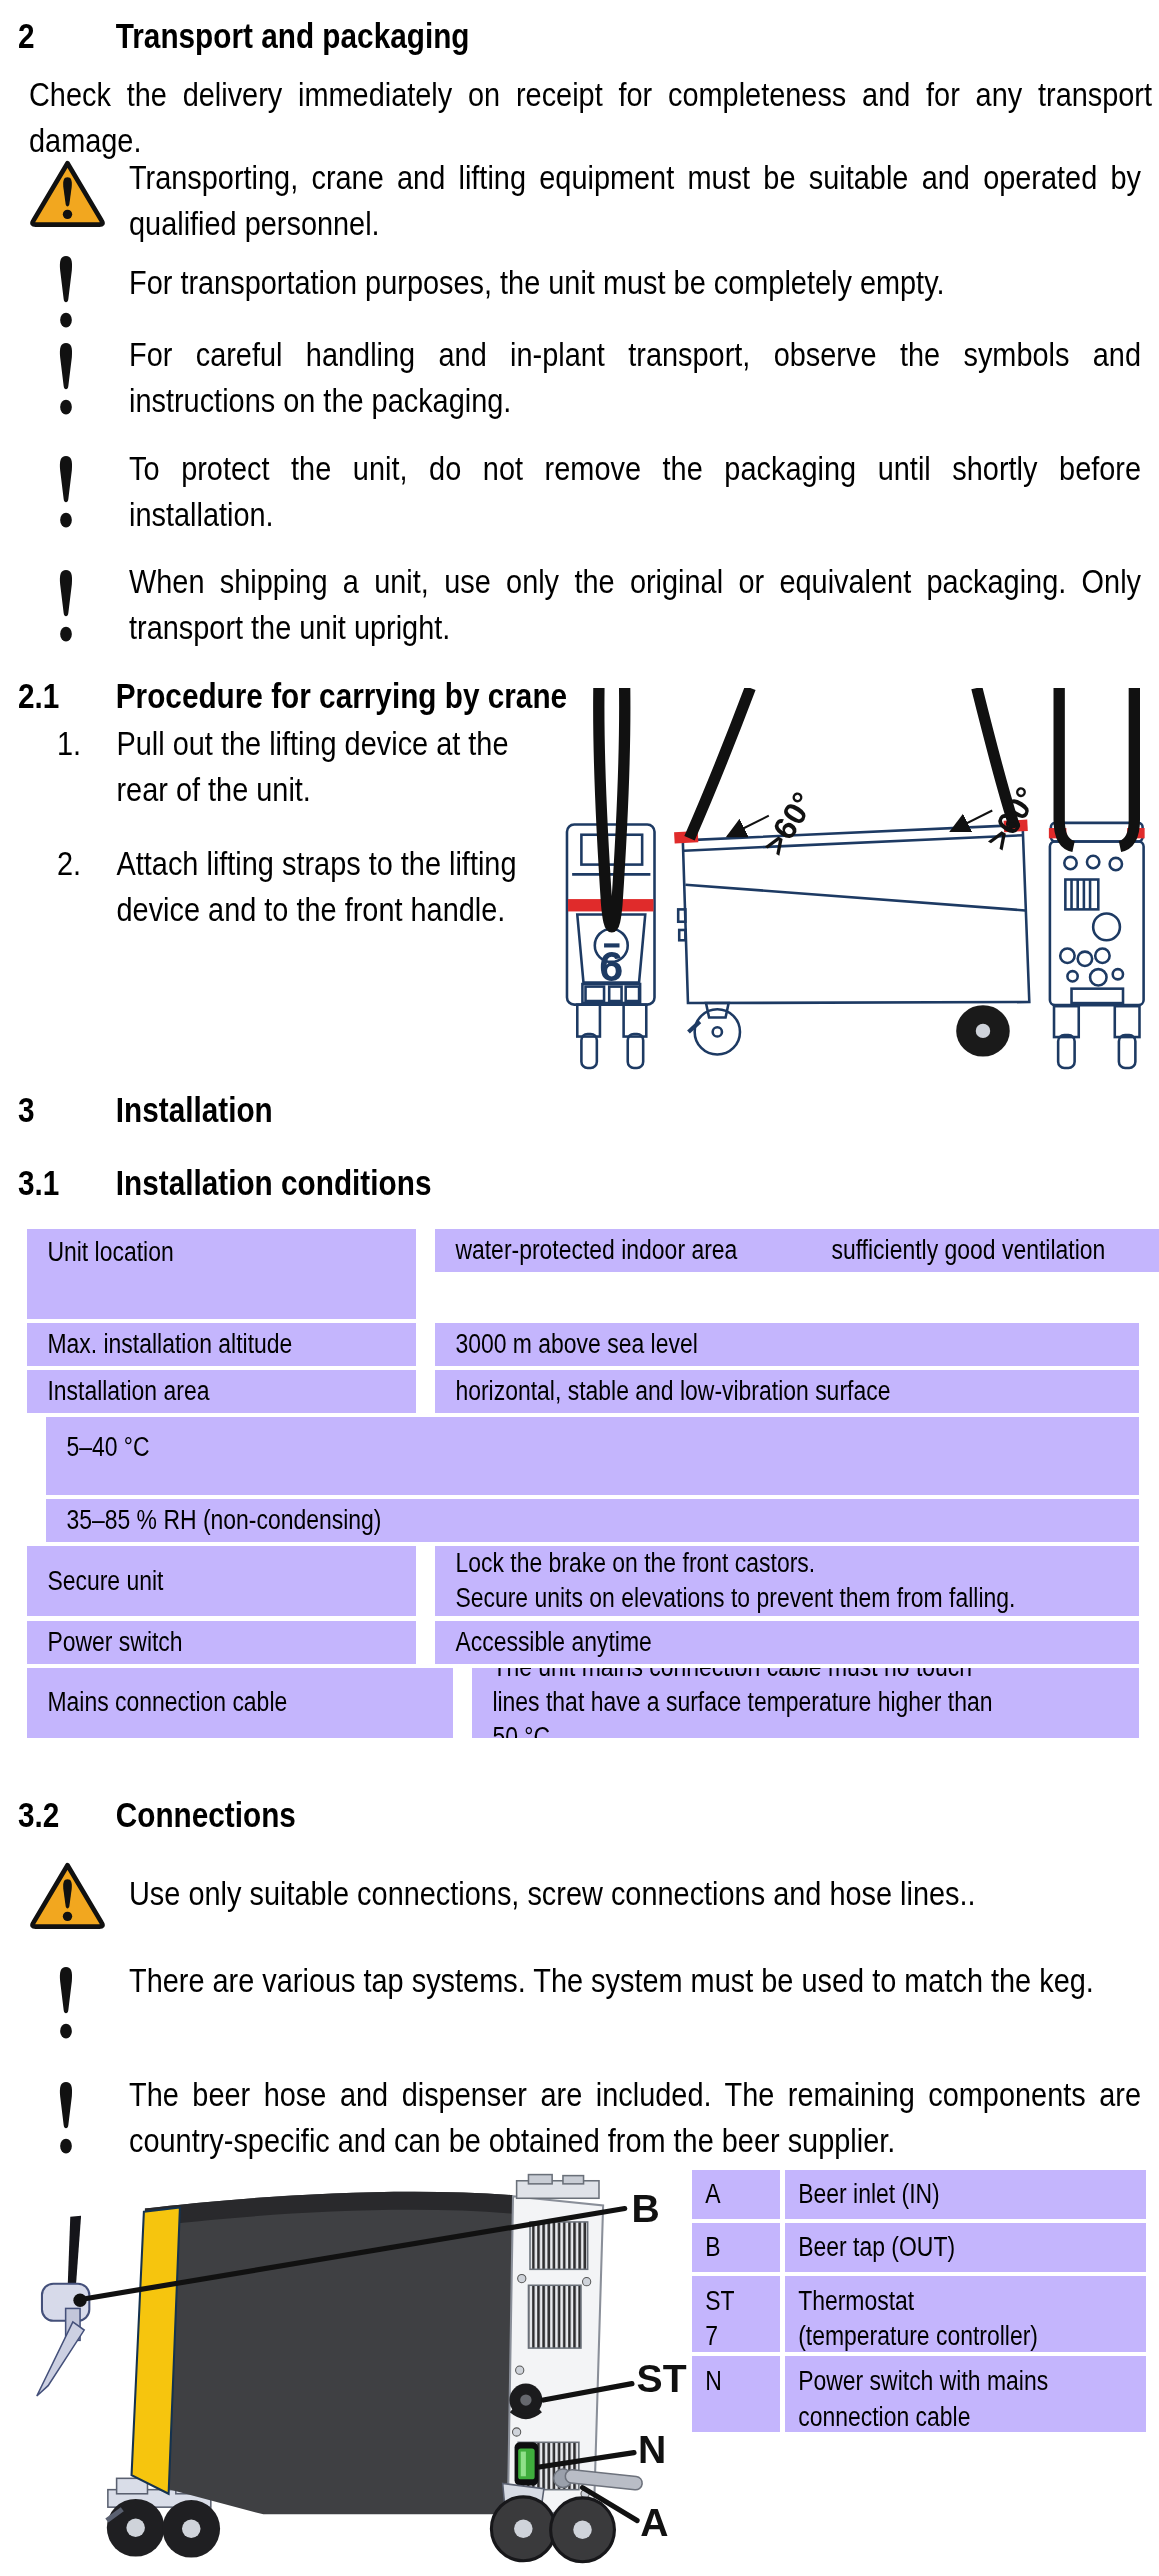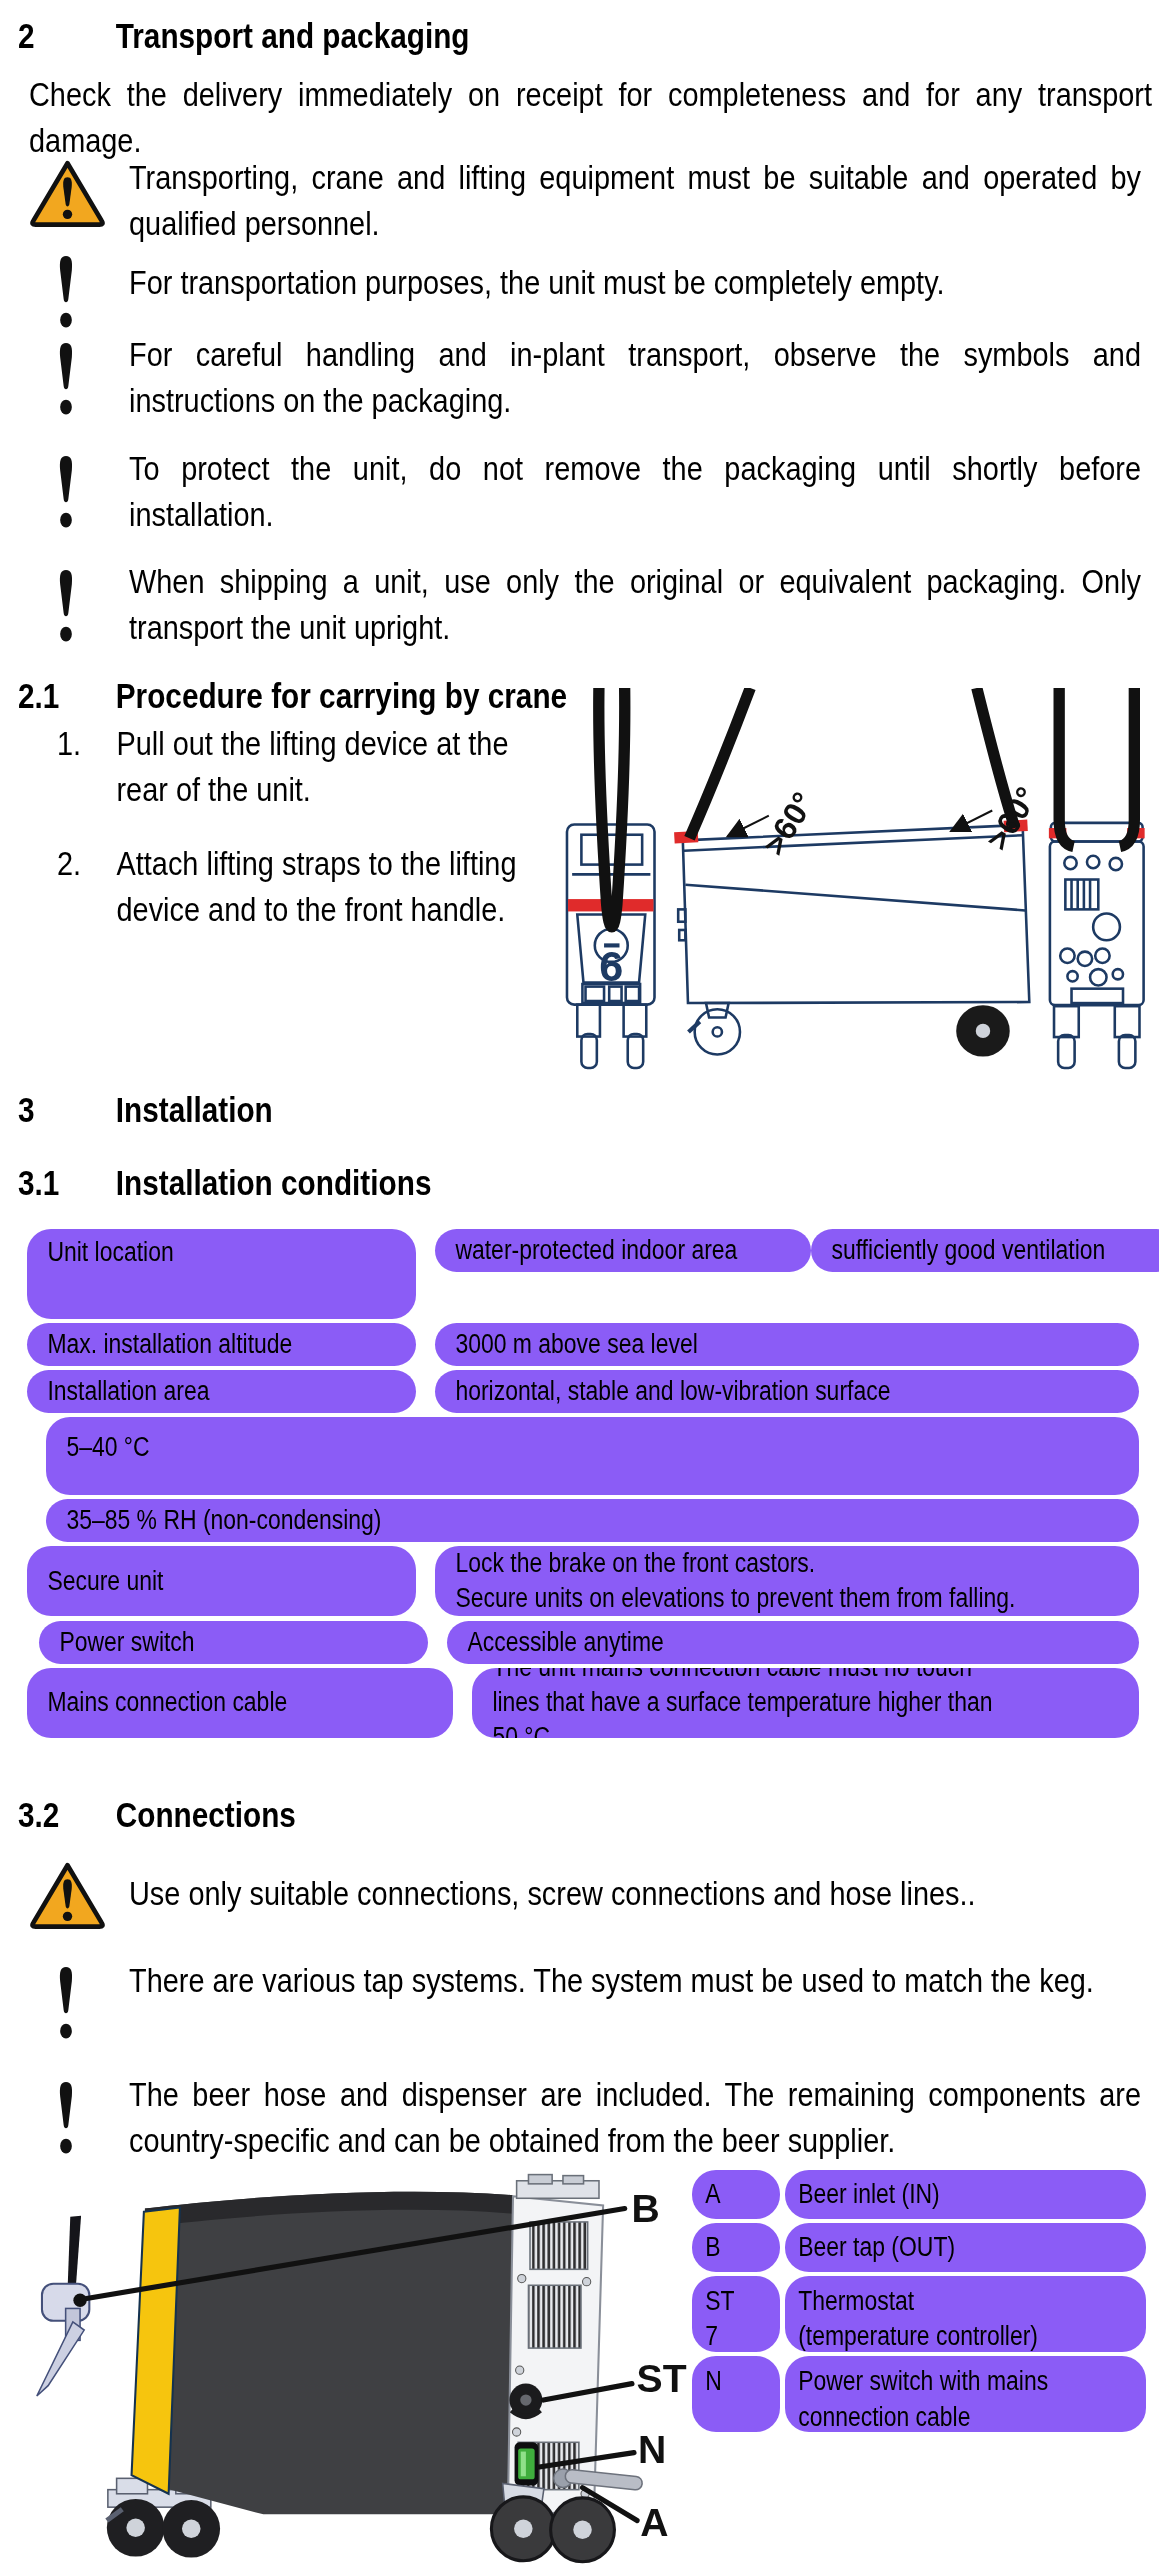--- a/index.html
+++ b/index.html
@@ -11,21 +11,21 @@
   
   .cx{transform:scaleX(.85);transform-origin:0 0;width:117.65%;}
   .heading{font-size:35px;font-weight:bold;line-height:1.15;display:flex;white-space:nowrap;}
   .heading .num{flex:0 0 115px;}
   .bodytext{font-size:34px;line-height:1.35;text-align:justify;}
   .listwrap{font-size:34px;line-height:1.35;}
   .listitem{display:flex;margin-bottom:28px;}
   .listitem .ln{flex:0 0 70px;}
   .listitem .lt{width:521px;text-align:left;}
   
-  .tcell{background:#8b5cf6;display:flex;align-items:center;overflow:hidden;border-radius:24px;}
+  .tcell{background:#c4b5fd;display:flex;align-items:center;overflow:hidden;}
   .tcell .cin{font-size:27px;line-height:1.3;padding-left:24px;padding-right:20.6px;white-space:pre-line;}
   .trow{display:flex;margin-bottom:4.1px;}
   .gapcol{width:18.5px;flex:0 0 18.5px;}
   .toplft{align-items:flex-start;}
   .toplft .cin{padding-top:6.2px;}
   .subcol{display:flex;flex-direction:row;flex:1;}
   .subcol .tcell{flex:0 0 auto;}
   .h84{height:43px;} .h152{height:78px;} .h135{height:70px;} .h174{height:90px;}
   .h95{height:49px;} .h148{height:76px;}
   .sub6{margin-bottom:3.1px;}
@@ -262,21 +262,21 @@
       <div class="tcell h135" style="width:389px;">
         <div class="cin cx">Secure unit</div>
       </div>
       <div class="gapcol"></div>
       <div class="tcell h135" style="flex:1;">
         <div class="cin cx">Lock the brake on the front castors.
 Secure units on elevations to prevent them from falling.</div>
       </div>
     </div>
     <div class="trow">
-      <div class="tcell h84" style="width:389px;margin-left:12px;">
+      <div class="tcell h84" style="width:389px;">
         <div class="cin cx">Power switch</div>
       </div>
       <div class="gapcol"></div>
       <div class="tcell h84" style="flex:1;">
         <div class="cin cx">Accessible anytime</div>
       </div>
     </div>
     <div class="trow">
       <div class="tcell h135" style="width:426px;">
         <div class="cin cx">Mains connection cable</div>

